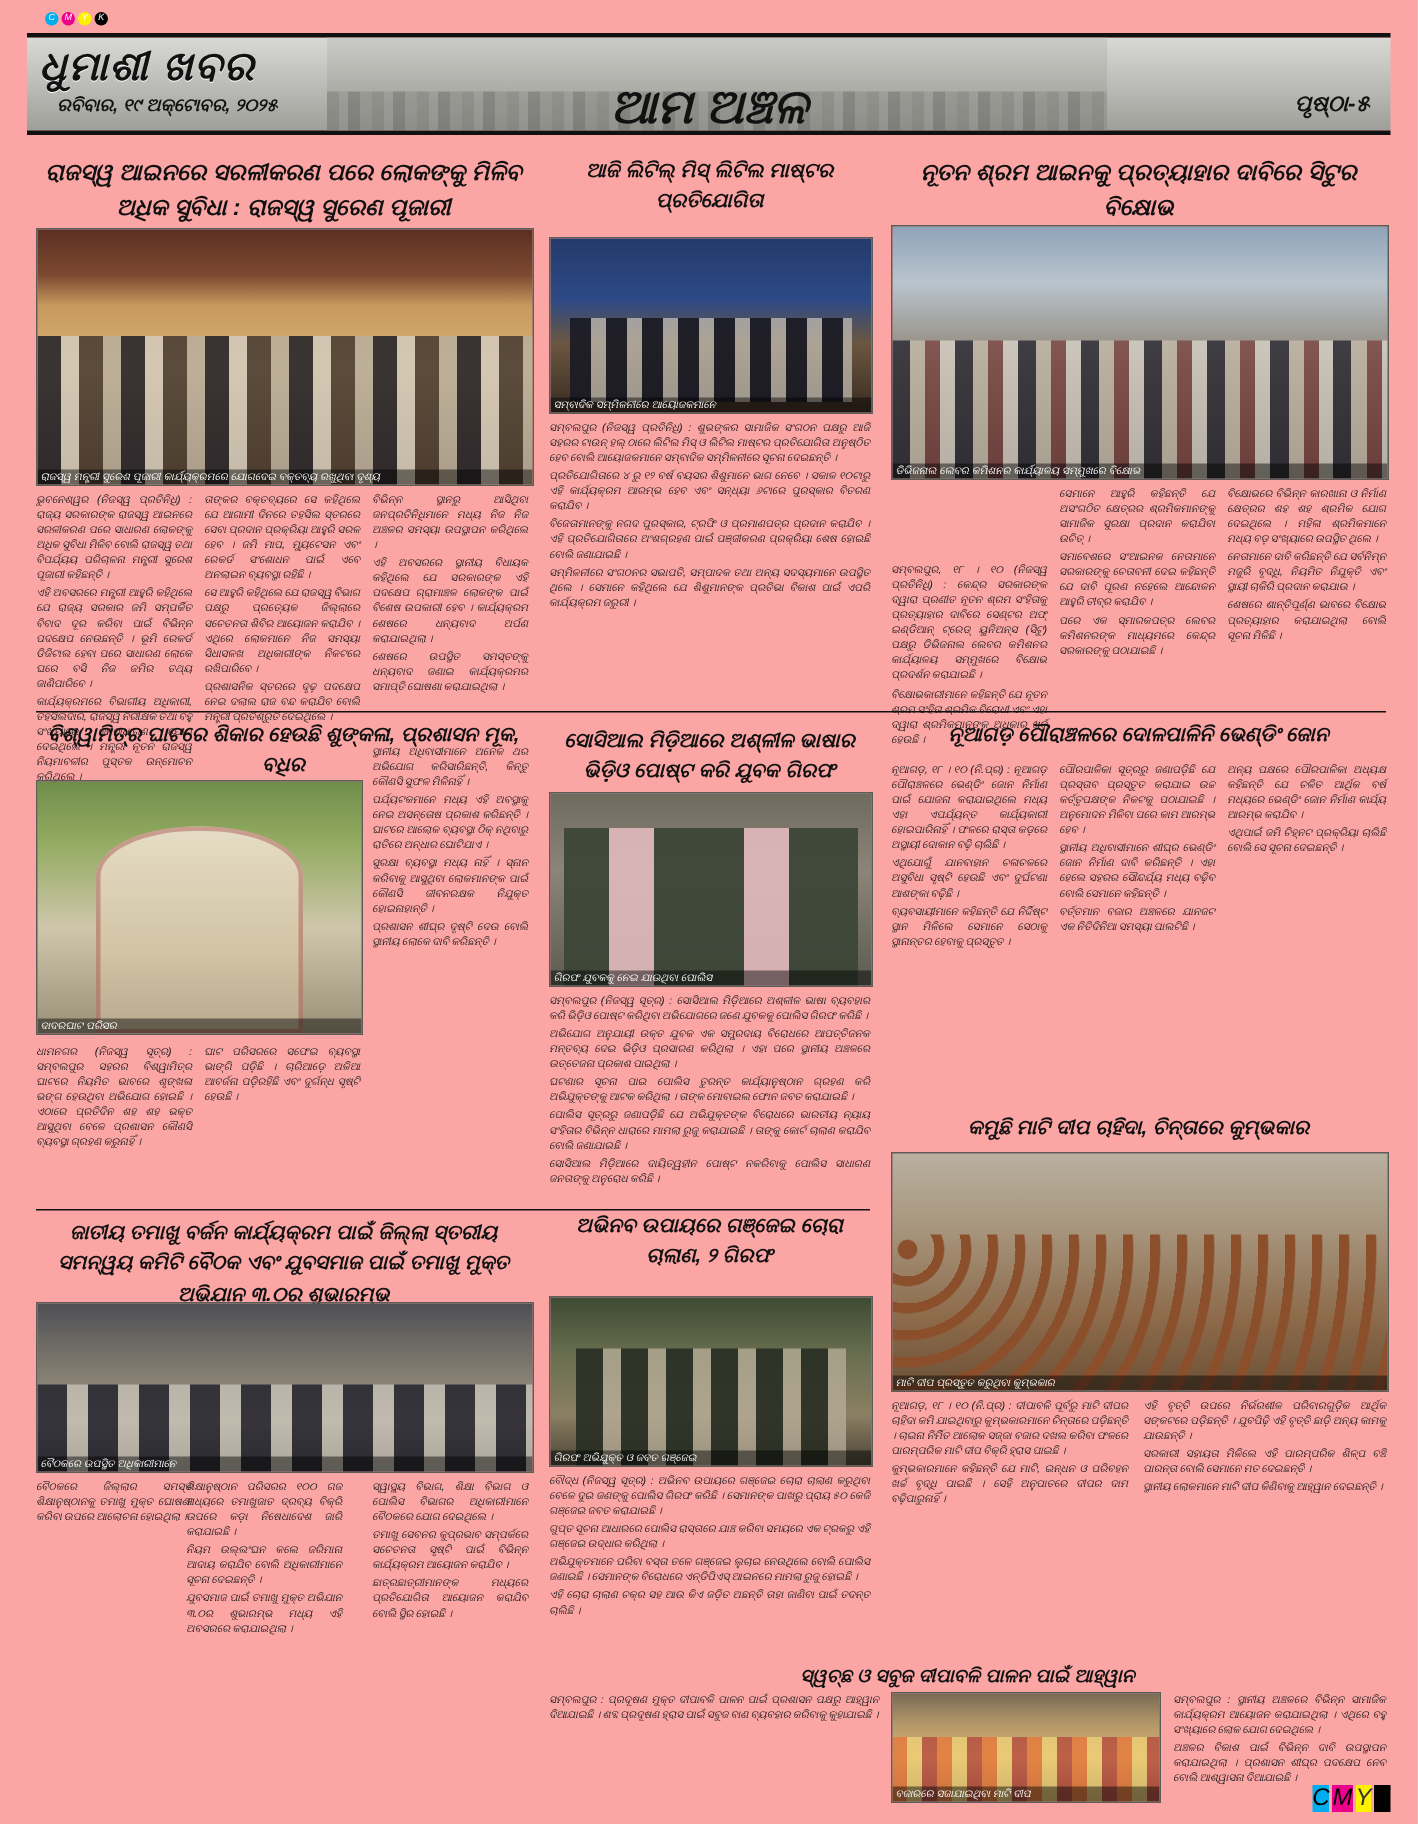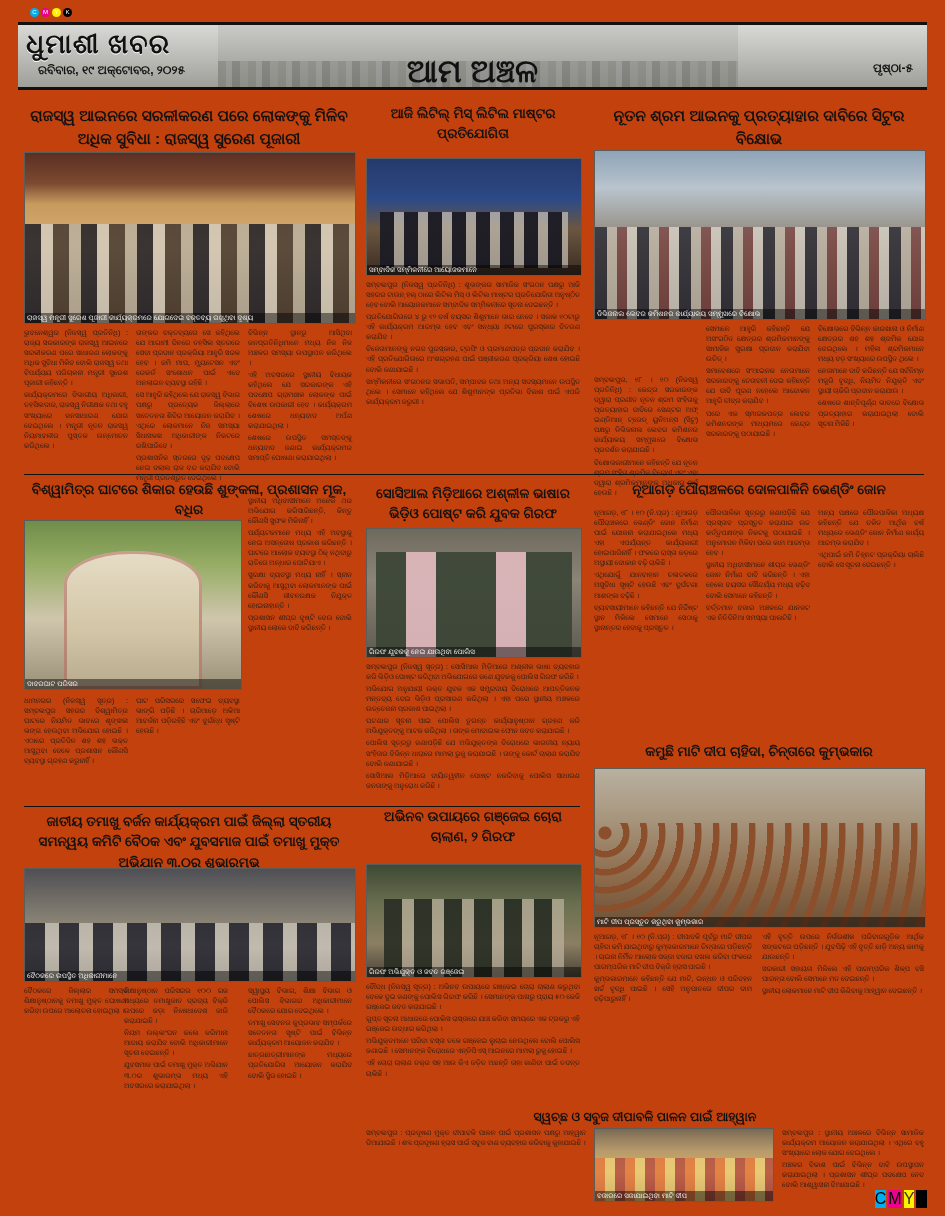--- a/index.html
+++ b/index.html
@@ -1,19 +1,19 @@
 <!DOCTYPE html>
 <html><head>
 <meta charset="utf-8">
 <style>
   html,body{margin:0;padding:0;background:#cfcfcf;}
   body{font-family:"Liberation Sans",sans-serif;}
   .page{
-    width:945px;height:1216px;background:#c2410c;position:relative;
-    box-sizing:border-box;overflow:hidden;
+    width:945px;height:1216px;background:#fca5a5;position:relative;
+    box-sizing:border-box;overflow:hidden;font-style:italic;
   }
   .cmyk-bar{position:absolute;display:flex;gap:2px;}
   .cmyk-bar span{width:9px;height:9px;border-radius:50%;display:block;font-size:6px;color:#fff;text-align:center;line-height:9px;}
   .c-c{background:#00aeef;}
   .c-m{background:#ec008c;}
   .c-y{background:#fff200;color:#333;}
   .c-k{background:#000;}
 
   .masthead{
     position:absolute;left:18px;top:22px;width:909px;height:62px;
@@ -36,21 +36,21 @@
     letter-spacing:1px;
     text-shadow:0 1px 0 #fff;
   }
   .edition-title{
     position:absolute;left:0;right:0;top:28px;text-align:center;font-size:32px;font-weight:bold;color:#111;
   }
   .issue-line{
     position:absolute;left:20px;top:38px;font-size:12px;font-weight:bold;color:#111;
   }
   .page-num{
-    position:absolute;right:14px;top:36px;font-size:12px;font-weight:bold;color:#111;
+    position:absolute;right:14px;top:36px;font-size:15px;font-weight:bold;color:#111;
   }
 
   .rule{position:absolute;background:#111;}
 
   .hl{
     position:absolute;font-weight:bold;color:#111;text-align:center;line-height:1.5;
   }
   .hl.h1{font-size:15.5px;}
   .hl.h2{font-size:13.5px;}
   .hl.h3{font-size:12.5px;}
@@ -142,20 +142,21 @@
     <div class="edition-title">ଆମ ଅଞ୍ଚଳ</div>
     <div class="page-num">ପୃଷ୍ଠା-୫</div>
   </div>
 
   <div class="hl h1" style="left:24px;top:104px;width:330px;">ରାଜସ୍ୱ ଆଇନରେ ସରଳୀକରଣ ପରେ ଲୋକଙ୍କୁ ମିଳିବ ଅଧିକ ସୁବିଧା : ରାଜସ୍ୱ ସୁରେଣ ପୂଜାରୀ</div>
   <div class="photo ph-meeting" style="left:24px;top:152px;width:330px;height:170px;">
     <div class="cap">ରାଜସ୍ୱ ମନ୍ତ୍ରୀ ସୁରେଶ ପୂଜାରୀ କାର୍ଯ୍ୟକ୍ରମରେ ଯୋଗଦେଇ ବକ୍ତବ୍ୟ ରଖୁଥିବା ଦୃଶ୍ୟ</div>
   </div>
   <div class="col" style="left:24px;top:328px;width:104px;">
     <p>ଭୁବନେଶ୍ୱର (ନିଜସ୍ୱ ପ୍ରତିନିଧି) : ରାଜ୍ୟ ସରକାରଙ୍କ ରାଜସ୍ୱ ଆଇନରେ ସରଳୀକରଣ ପରେ ସାଧାରଣ ଲୋକଙ୍କୁ ଅଧିକ ସୁବିଧା ମିଳିବ ବୋଲି ରାଜସ୍ୱ ତଥା ବିପର୍ଯ୍ୟୟ ପରିଚାଳନା ମନ୍ତ୍ରୀ ସୁରେଶ ପୂଜାରୀ କହିଛନ୍ତି ।</p>
+      <p>ଏହି ଅବସରରେ ମନ୍ତ୍ରୀ ଆହୁରି କହିଥିଲେ ଯେ ରାଜ୍ୟ ସରକାର ଜମି ସମ୍ପର୍କିତ ବିବାଦ ଦୂର କରିବା ପାଇଁ ବିଭିନ୍ନ ପଦକ୍ଷେପ ନେଉଛନ୍ତି । ଭୂମି ରେକର୍ଡ ଡିଜିଟାଲ ହେବା ପରେ ସାଧାରଣ ଲୋକେ ଘରେ ବସି ନିଜ ଜମିର ତଥ୍ୟ ଜାଣିପାରିବେ ।</p>
       <p>କାର୍ଯ୍ୟକ୍ରମରେ ବିଭାଗୀୟ ଅଧିକାରୀ, ତହସିଲଦାର, ରାଜସ୍ୱ ନିରୀକ୍ଷକ ତଥା ବହୁ ସଂଖ୍ୟାରେ ଜନସାଧାରଣ ଯୋଗ ଦେଇଥିଲେ । ମନ୍ତ୍ରୀ ନୂତନ ରାଜସ୍ୱ ନିୟମାବଳୀର ପୁସ୍ତକ ଉନ୍ମୋଚନ କରିଥିଲେ ।</p>
   </div>
   <div class="col" style="left:136px;top:328px;width:104px;">
     <p>ତାଙ୍କର ବକ୍ତବ୍ୟରେ ସେ କହିଥିଲେ ଯେ ଆଗାମୀ ଦିନରେ ତହସିଲ ସ୍ତରରେ ସେବା ପ୍ରଦାନ ପ୍ରକ୍ରିୟା ଆହୁରି ସରଳ ହେବ । ଜମି ମାପ, ମ୍ୟୁଟେସନ ଏବଂ ରେକର୍ଡ ସଂଶୋଧନ ପାଇଁ ଏବେ ଅନଲାଇନ ବ୍ୟବସ୍ଥା ରହିଛି ।</p>
       <p>ସେ ଆହୁରି କହିଥିଲେ ଯେ ରାଜସ୍ୱ ବିଭାଗ ପକ୍ଷରୁ ପ୍ରତ୍ୟେକ ଜିଲ୍ଲାରେ ସଚେତନତା ଶିବିର ଆୟୋଜନ କରାଯିବ । ଏଥିରେ ଲୋକମାନେ ନିଜ ସମସ୍ୟା ସିଧାସଳଖ ଅଧିକାରୀଙ୍କ ନିକଟରେ ରଖିପାରିବେ ।</p>
       <p>ପ୍ରଶାସନିକ ସ୍ତରରେ ଦୃଢ଼ ପଦକ୍ଷେପ ନେଇ ଦଲାଲ ରାଜ ବନ୍ଦ କରାଯିବ ବୋଲି ମନ୍ତ୍ରୀ ପ୍ରତିଶ୍ରୁତି ଦେଇଥିଲେ ।</p>
   </div>
   <div class="col" style="left:248px;top:328px;width:104px;">
     <p>ବିଭିନ୍ନ ସ୍ଥାନରୁ ଆସିଥିବା ଜନପ୍ରତିନିଧିମାନେ ମଧ୍ୟ ନିଜ ନିଜ ଅଞ୍ଚଳର ସମସ୍ୟା ଉପସ୍ଥାପନ କରିଥିଲେ ।</p>
       <p>ଏହି ଅବସରରେ ସ୍ଥାନୀୟ ବିଧାୟକ କହିଥିଲେ ଯେ ସରକାରଙ୍କ ଏହି ପଦକ୍ଷେପ ଗ୍ରାମାଞ୍ଚଳ ଲୋକଙ୍କ ପାଇଁ ବିଶେଷ ଉପକାରୀ ହେବ । କାର୍ଯ୍ୟକ୍ରମ ଶେଷରେ ଧନ୍ୟବାଦ ଅର୍ପଣ କରାଯାଇଥିଲା ।</p>
@@ -225,21 +226,21 @@
   </div>
 
   <div class="hl h2" style="left:594px;top:480px;width:330px;">ନୂଆଗଡ଼ ପୌରାଞ୍ଚଳରେ ଦୋଳପାଳିନି ଭେଣ୍ଡିଂ ଜୋନ</div>
   <div class="col" style="left:594px;top:508px;width:104px;">
     <p>ନୂଆଗଡ଼, ୧୮ । ୧୦ (ନି.ପ୍ର) : ନୂଆଗଡ଼ ପୌରାଞ୍ଚଳରେ ଭେଣ୍ଡିଂ ଜୋନ ନିର୍ମାଣ ପାଇଁ ଯୋଜନା କରାଯାଇଥିଲେ ମଧ୍ୟ ଏହା ଏପର୍ଯ୍ୟନ୍ତ କାର୍ଯ୍ୟକାରୀ ହୋଇପାରିନାହିଁ । ଫଳରେ ରାସ୍ତା କଡ଼ରେ ଅସ୍ଥାୟୀ ଦୋକାନ ବଢ଼ି ଚାଲିଛି ।</p>
       <p>ଏଥିଯୋଗୁଁ ଯାନବାହାନ ଚଳାଚଳରେ ଅସୁବିଧା ସୃଷ୍ଟି ହେଉଛି ଏବଂ ଦୁର୍ଘଟଣା ଆଶଙ୍କା ବଢ଼ିଛି ।</p>
       <p>ବ୍ୟବସାୟୀମାନେ କହିଛନ୍ତି ଯେ ନିର୍ଦ୍ଦିଷ୍ଟ ସ୍ଥାନ ମିଳିଲେ ସେମାନେ ସେଠାକୁ ସ୍ଥାନାନ୍ତର ହେବାକୁ ପ୍ରସ୍ତୁତ ।</p>
   </div>
   <div class="col" style="left:706px;top:508px;width:104px;">
     <p>ପୌରପାଳିକା ସୂତ୍ରରୁ ଜଣାପଡ଼ିଛି ଯେ ପ୍ରସ୍ତାବ ପ୍ରସ୍ତୁତ କରାଯାଇ ଉଚ୍ଚ କର୍ତ୍ତୃପକ୍ଷଙ୍କ ନିକଟକୁ ପଠାଯାଇଛି । ଅନୁମୋଦନ ମିଳିବା ପରେ କାମ ଆରମ୍ଭ ହେବ ।</p>
-      <p>ସ୍ଥାନୀୟ ଅଧିବାସୀମାନେ ଶୀଘ୍ର ଭେଣ୍ଡିଂ ଜୋନ ନିର୍ମାଣ ଦାବି କରିଛନ୍ତି । ଏହା ହେଲେ ବୟସର ସୌନ୍ଦର୍ଯ୍ୟ ମଧ୍ୟ ବଢ଼ିବ ବୋଲି ସେମାନେ କହିଛନ୍ତି ।</p>
+      <p>ସ୍ଥାନୀୟ ଅଧିବାସୀମାନେ ଶୀଘ୍ର ଭେଣ୍ଡିଂ ଜୋନ ନିର୍ମାଣ ଦାବି କରିଛନ୍ତି । ଏହା ହେଲେ ସହରର ସୌନ୍ଦର୍ଯ୍ୟ ମଧ୍ୟ ବଢ଼ିବ ବୋଲି ସେମାନେ କହିଛନ୍ତି ।</p>
       <p>ବର୍ତ୍ତମାନ ବଜାର ଅଞ୍ଚଳରେ ଯାନଜଟ ଏକ ନିତିଦିନିଆ ସମସ୍ୟା ପାଲଟିଛି ।</p>
   </div>
   <div class="col" style="left:818px;top:508px;width:106px;">
     <p>ଅନ୍ୟ ପକ୍ଷରେ ପୌରପାଳିକା ଅଧ୍ୟକ୍ଷ କହିଛନ୍ତି ଯେ ଚଳିତ ଆର୍ଥିକ ବର୍ଷ ମଧ୍ୟରେ ଭେଣ୍ଡିଂ ଜୋନ ନିର୍ମାଣ କାର୍ଯ୍ୟ ଆରମ୍ଭ କରାଯିବ ।</p>
       <p>ଏଥିପାଇଁ ଜମି ଚିହ୍ନଟ ପ୍ରକ୍ରିୟା ଚାଲିଛି ବୋଲି ସେ ସୂଚନା ଦେଇଛନ୍ତି ।</p>
   </div>
 
   <div class="hl h2" style="left:594px;top:742px;width:330px;">କମୁଛି ମାଟି ଦୀପ ଚାହିଦା, ଚିନ୍ତାରେ କୁମ୍ଭକାର</div>
   <div class="photo ph-pots" style="left:594px;top:768px;width:330px;height:158px;">
     <div class="cap">ମାଟି ଦୀପ ପ୍ରସ୍ତୁତ କରୁଥିବା କୁମ୍ଭକାର</div>

